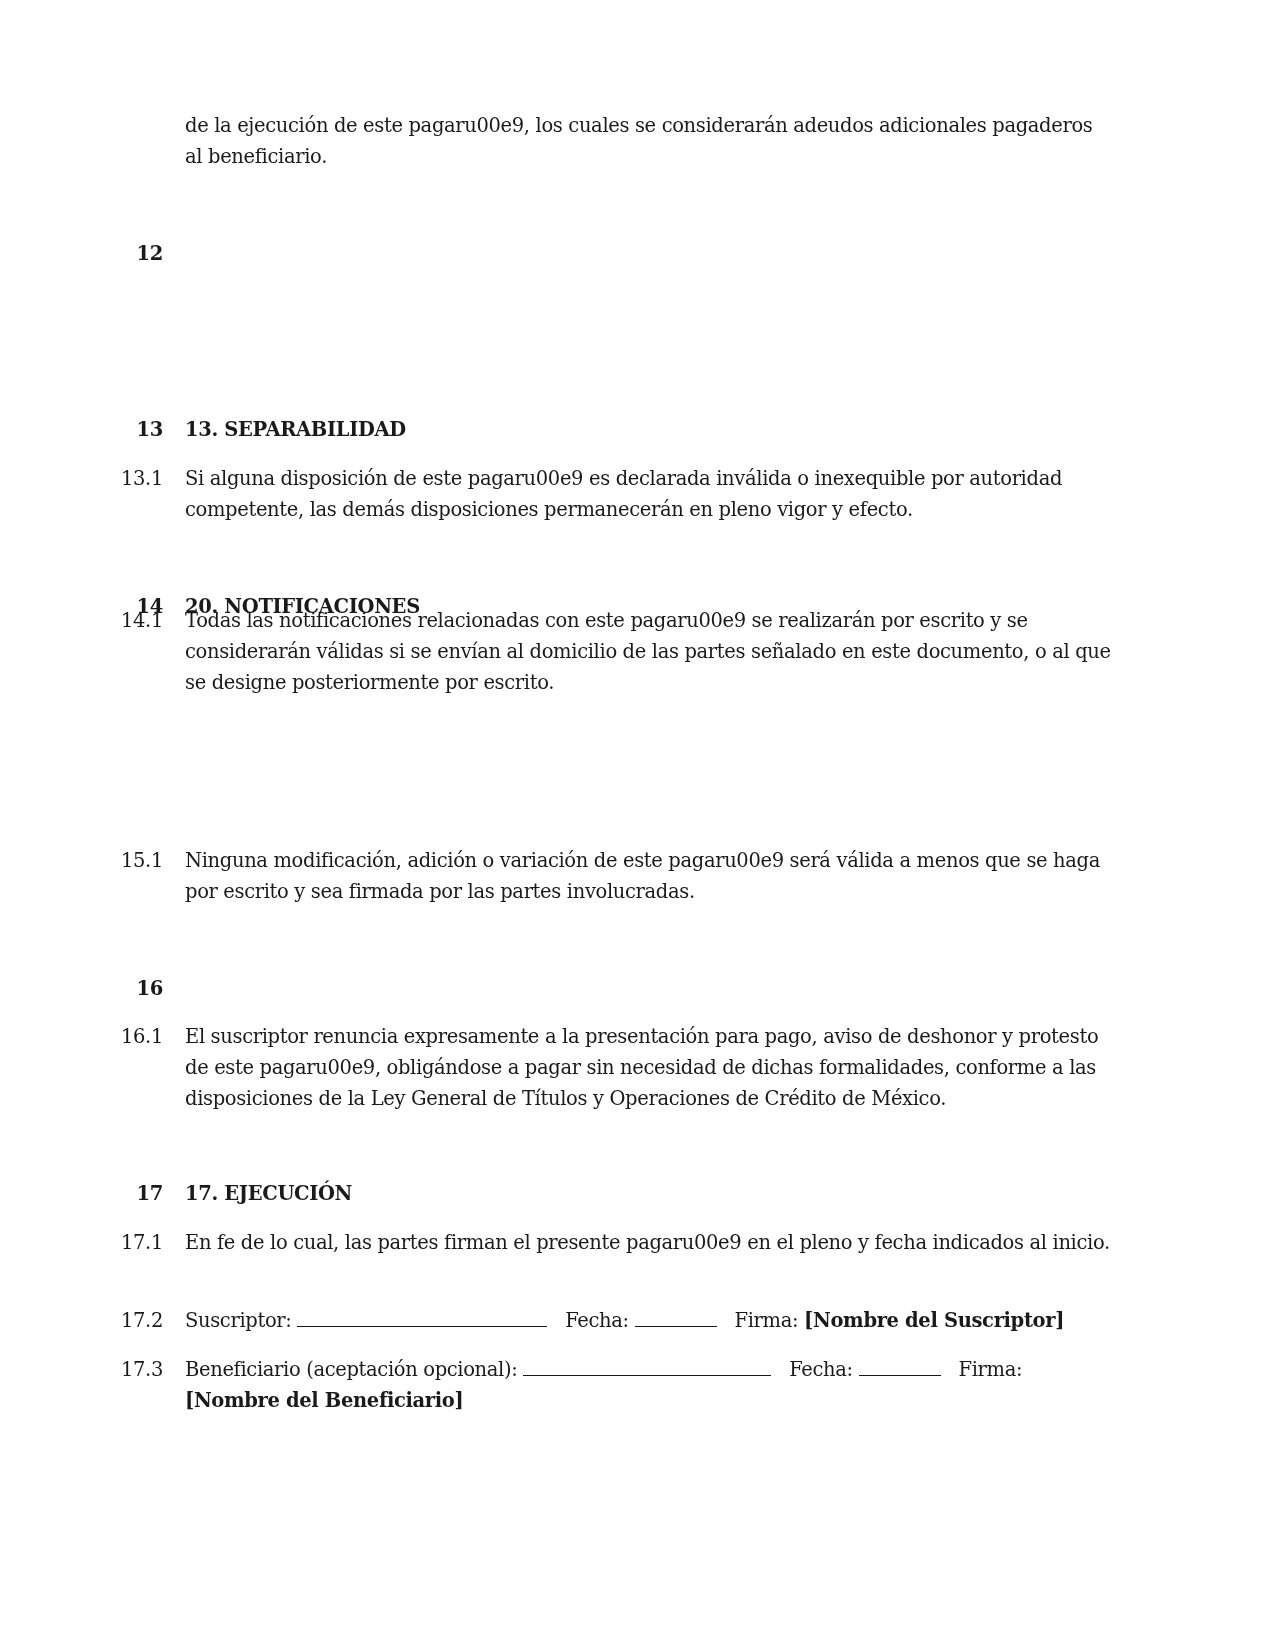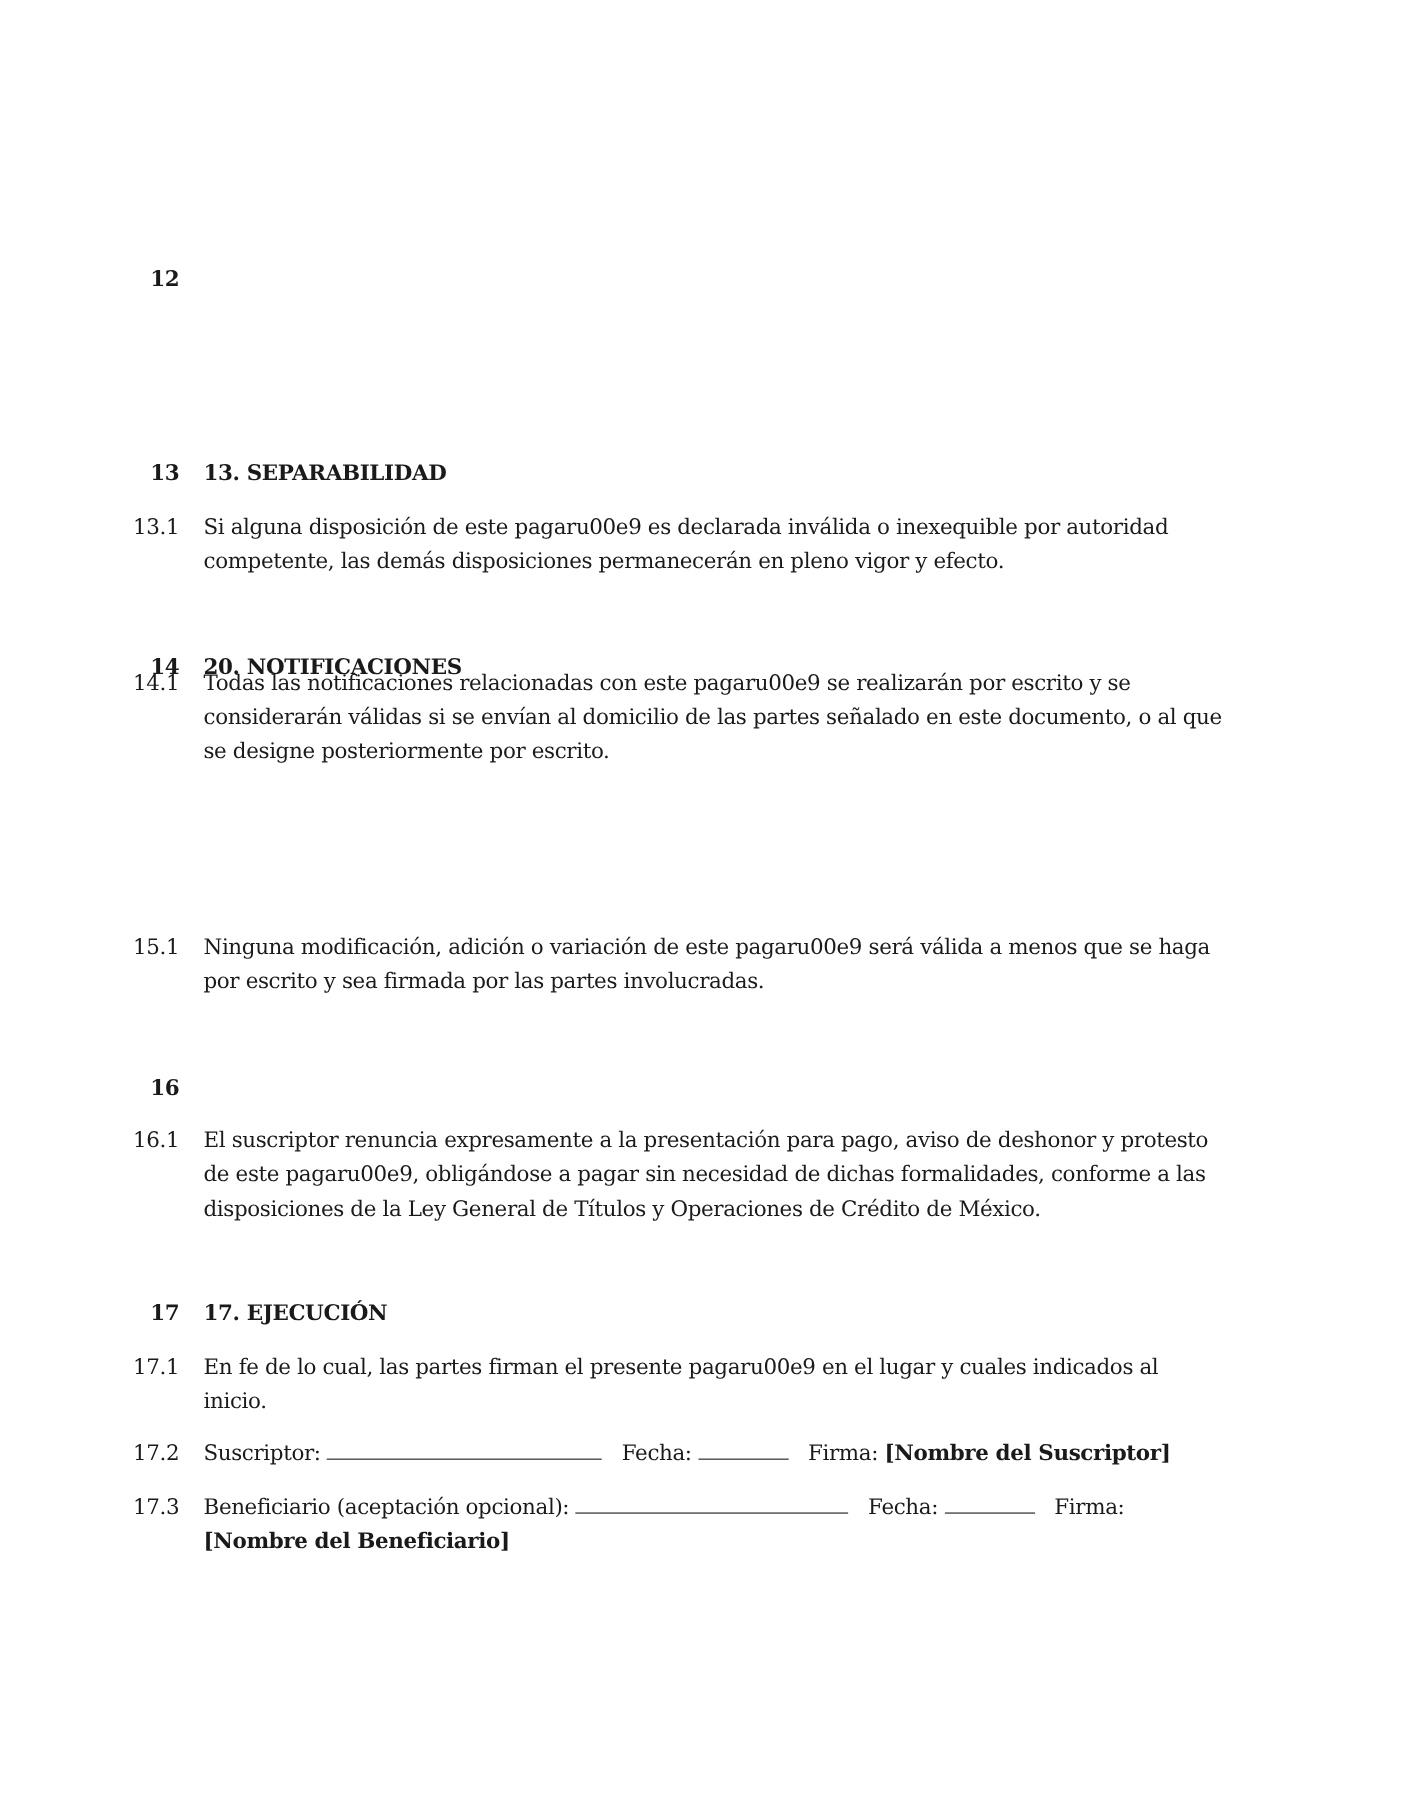--- a/index.html
+++ b/index.html
@@ -18,20 +18,26 @@
     .head .num, .head .txt { font-weight: bold; }
     .bold { font-weight: bold; text-align: center; }
     .blank { display: inline-block; border-bottom: 1.5px solid #1a1a1a; height: 18px; vertical-align: baseline; }
     .gap { display: inline-block; width: 12px; }
   </style>
 </head>
 <body>
 
 <div class="page">
 
+  <div class="block" style="top:110px;">
+    <div class="row">
+      <div class="num"></div>
+      <div class="txt">de la ejecución de este pagaru00e9, los cuales se considerarán adeudos adicionales pagaderos al beneficiario.</div>
+    </div>
+  </div>
 
   <div class="block head" style="top:238px;">
     <div class="row">
       <div class="num">12</div>
     </div>
   </div>
 
   <div class="block head" style="top:414px;">
     <div class="row">
       <div class="num">13</div>
@@ -79,21 +85,21 @@
 
   <div class="block head" style="top:1178px;">
     <div class="row">
       <div class="num">17</div>
       <div class="txt">17. EJECUCIÓN</div>
     </div>
   </div>
   <div class="block" style="top:1227px;">
     <div class="row">
       <div class="num">17.1</div>
-      <div class="txt">En fe de lo cual, las partes firman el presente pagaru00e9 en el lugar y cuales indicados al inicio.</div>
+      <div class="txt">En fe de lo cual, las partes firman el presente pagaru00e9 en el pleno y fecha indicados al inicio.</div>
     </div>
   </div>
 
   <div class="block" style="top:1305px;">
     <div class="row">
       <div class="num">17.2</div>
       <div class="txt">
         <span>Suscriptor:</span>
         <span class="blank" style="width:250px;"></span><span class="gap"></span>
         <span>Fecha:</span>

